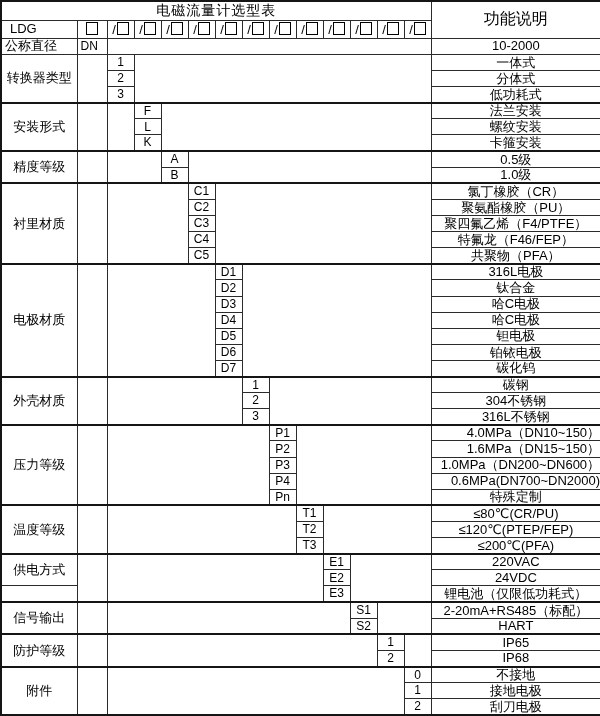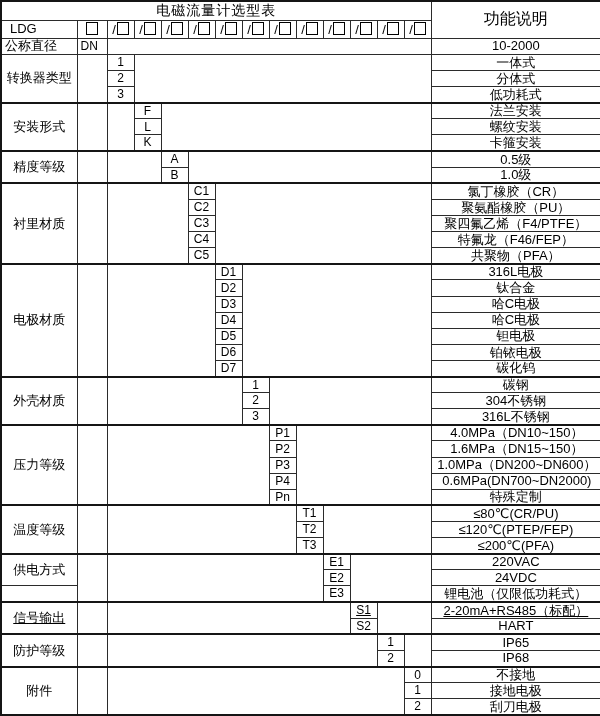--- a/index.html
+++ b/index.html
@@ -17,21 +17,21 @@
     font-size:13px;line-height:1.05;overflow:hidden;white-space:nowrap;color:#000;
   }
   td.gtop{border-top:2px solid #151515;}
   td.title-cell{font-size:14px;letter-spacing:1px;}
   td.func-head{font-size:16px;}
   td.lbl{font-size:13px;}
   td.lbl-left{text-align:left;padding-left:3px;}
   td.ldg{text-align:left;padding-left:8px;font-size:13px;}
   td.code{font-size:12px;}
   td.desc{font-size:13px;}
-  td.desc-left{text-align:center;padding-left:2px;}
+  td.desc-left{text-align:right;padding-left:2px;}
   .sq{
     display:inline-block;width:10px;height:11px;border:1px solid #000;
     vertical-align:-1px;background:#fff;
   }
   .slot-slash{display:inline-block;margin-right:1px;}
 </style>
 </head>
 <body>
 
 <div class="wrap">
@@ -245,21 +245,21 @@
         </tr>
         <tr style="height: 16px;">
           <td class="code">E2</td>
           <td class="desc">24VDC</td>
         </tr>
         <tr style="height: 16px;">
           <td class="lbl" rowspan="1"></td>
           <td class="code">E3</td>
           <td class="desc">锂电池（仅限低功耗式）</td>
         </tr>
-        <tr style="height: 16px; text-decoration: underline;">
+        <tr style="height: 16px;">
           <td class="lbl gtop" rowspan="2">信号输出</td>
           <td class="filler gtop" rowspan="2"></td>
           <td class="filler gtop" colspan="9" rowspan="2"></td>
           <td class="code gtop">S1</td>
           <td class="filler gtop" colspan="2" rowspan="2"></td>
           <td class="desc gtop">2-20mA+RS485（标配）</td>
         </tr>
         <tr style="height: 16px;">
           <td class="code">S2</td>
           <td class="desc">HART</td>

